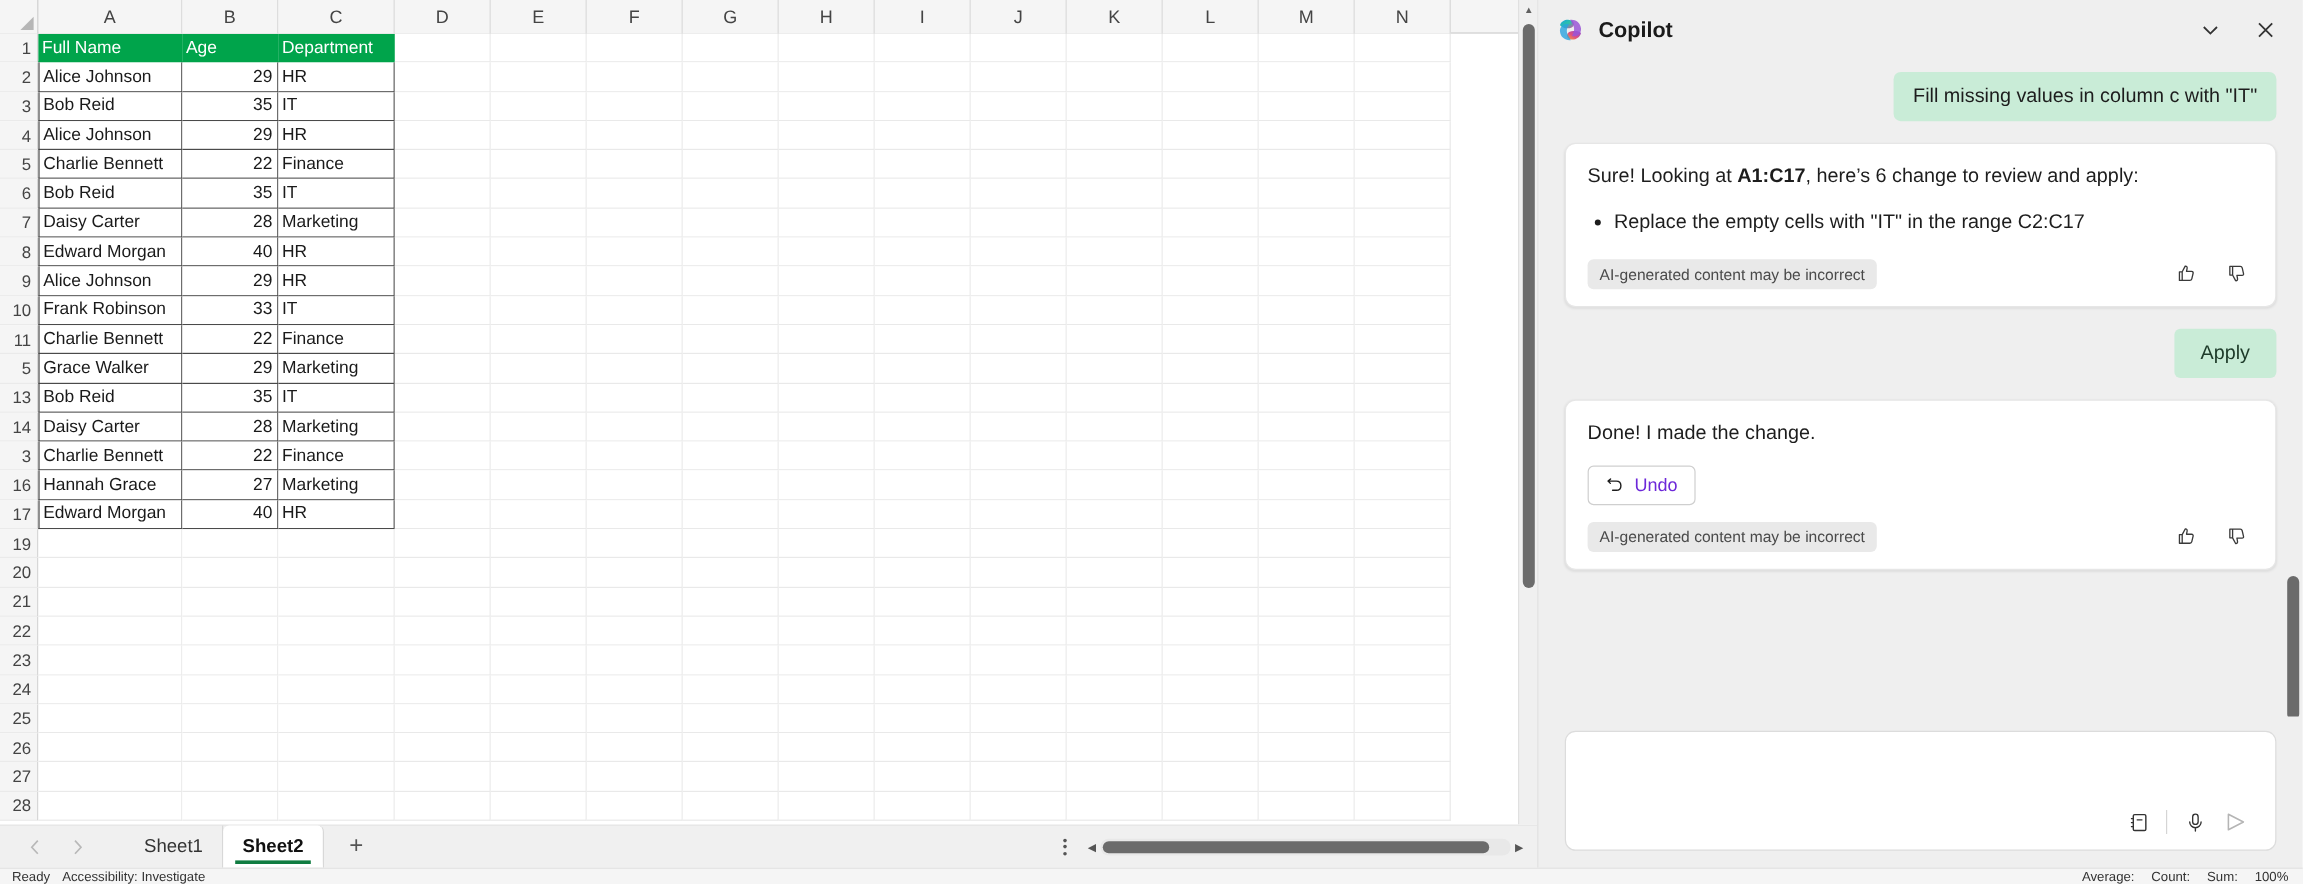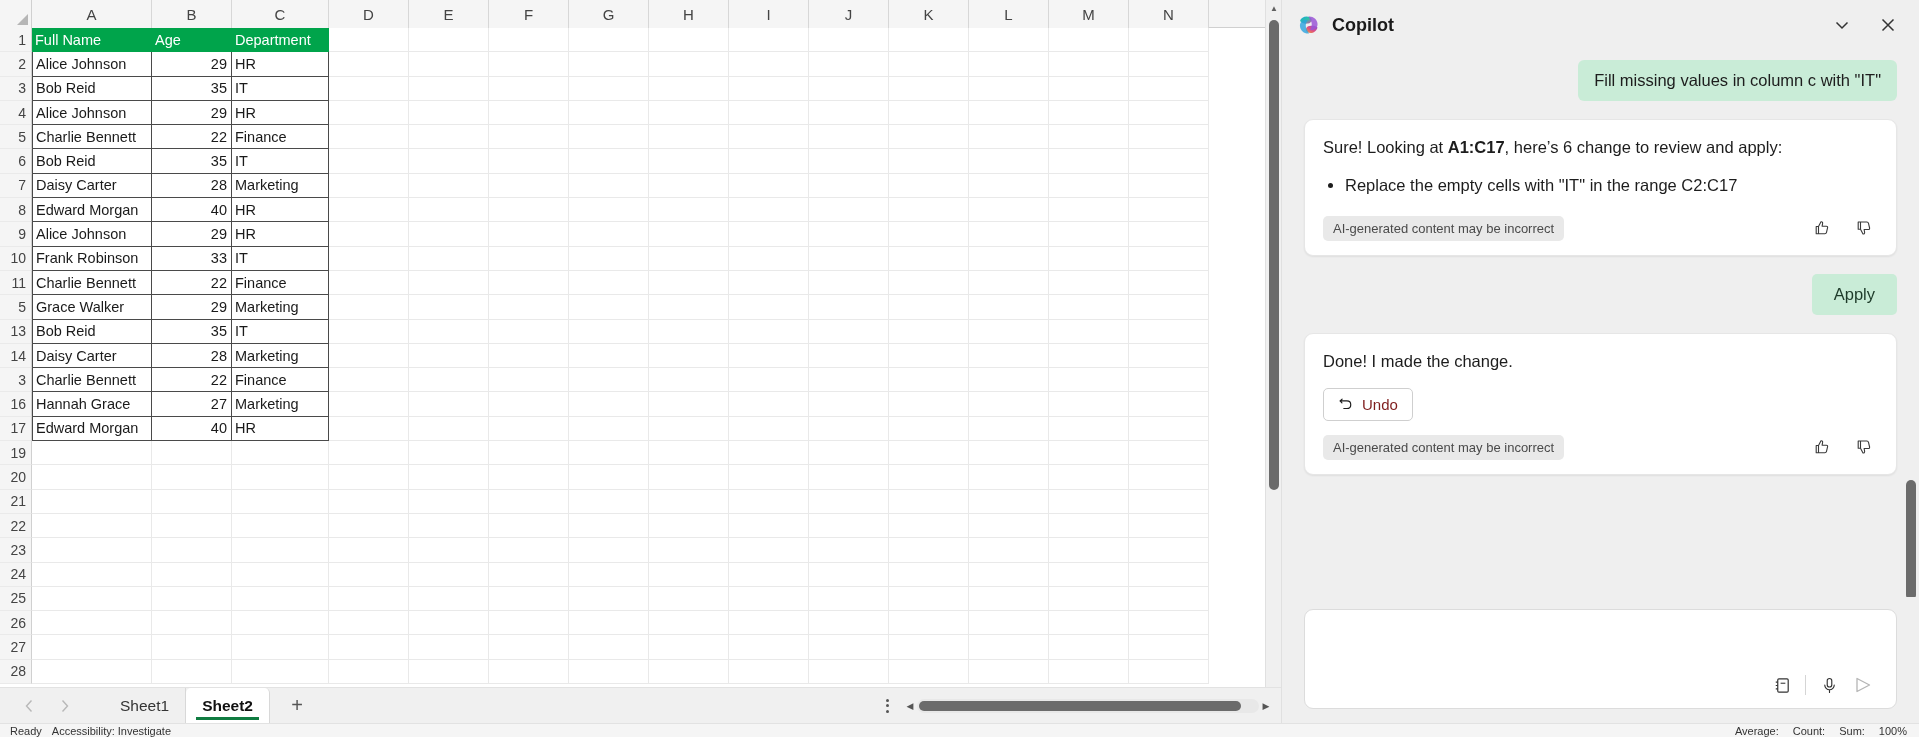--- a/index.html
+++ b/index.html
@@ -240,21 +240,21 @@
     padding: 11px 22px;
     font-size: 16.5px;
     font-family: "Liberation Sans", sans-serif;
   }
 
   .undo-btn {
     display: inline-flex; align-items: center; gap: 9px;
     border: 1px solid #cfcfcf; border-radius: 5px;
     background: #fff;
     padding: 7px 14px;
-    font-size: 15px; color: #7f1d1d;
+    font-size: 15px; color: #6d28d9;
     margin-top: 14px;
     font-family: "Liberation Sans", sans-serif;
   }
   .ai-note-2 { margin-top: 14px; }
 
   
   .suggestions {
     position: absolute; left: 0; right: 0; bottom: 0;
     padding: 0 22px 6px 22px;
     display: flex; flex-direction: column; align-items: flex-end; gap: 10px;

